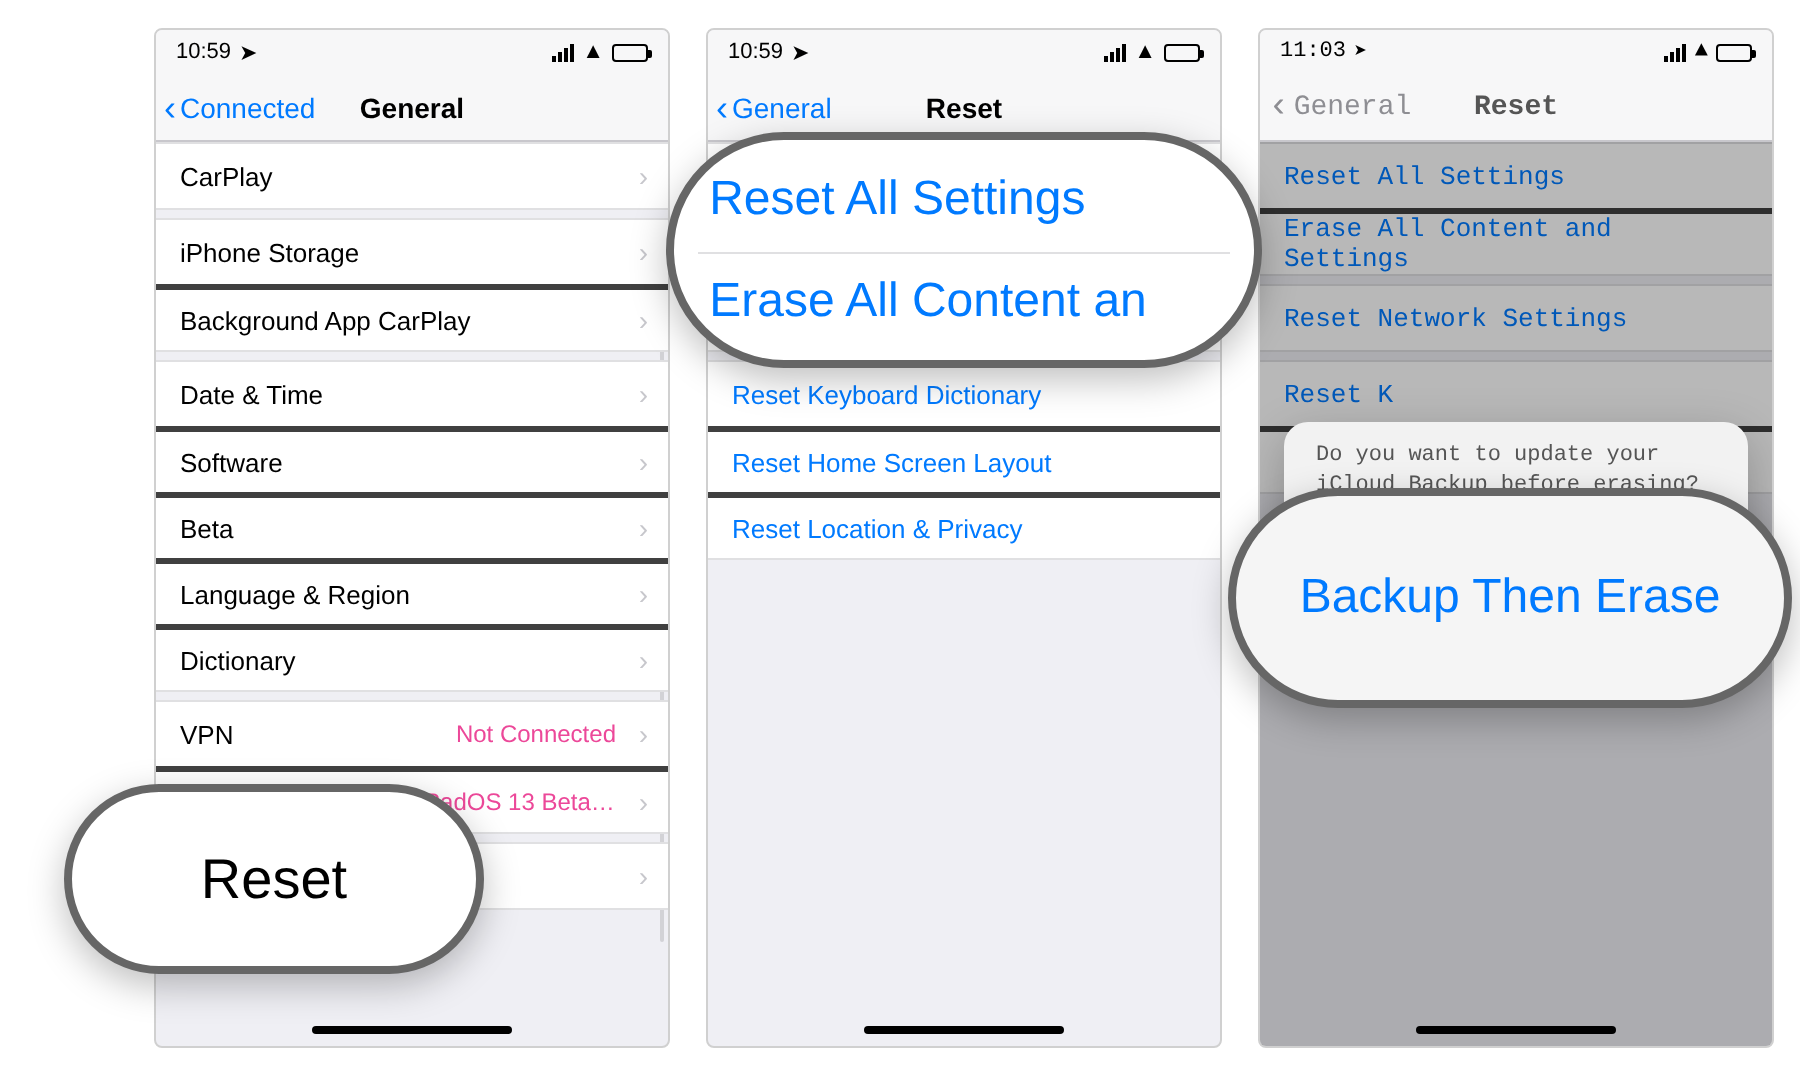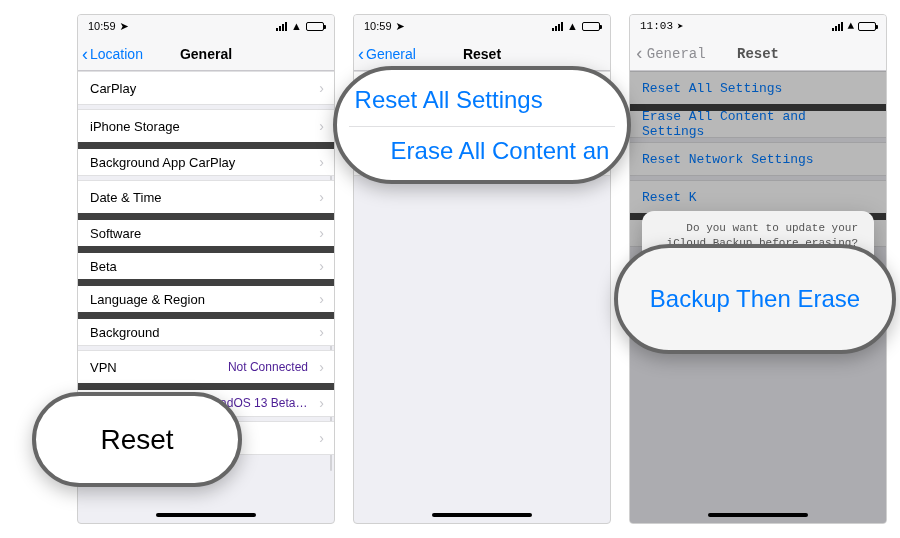--- a/index.html
+++ b/index.html
@@ -83,43 +83,43 @@
     border-bottom:1px solid #e0e0e2;
     margin-bottom:-1px;
     height:34px;
     display:flex;
     align-items:center;
     padding:0 12px;
     font-size:13px;
     color:#000;
     position:relative;
   }
-  .row + .row { border-top:7px solid #404040; }
+  .row + .row { border-top:3px solid #404040; }
   .row .chev-r {
     position:absolute; right:10px; color:#c7c7cc; font-size:14px;
   }
-  .row .detail { position:absolute; right:26px; color:#4c1d95; font-size:12px; max-width:150px; white-space:nowrap; overflow:hidden; text-overflow:ellipsis;}
+  .row .detail { position:absolute; right:26px; color:#ec4899; font-size:12px; max-width:150px; white-space:nowrap; overflow:hidden; text-overflow:ellipsis;}
   .row.link { color:#007aff; }
   .phone.p3 .row { background:#fff; }
 
   
   .dim { position:absolute; inset:0; background:rgba(0,0,0,0.28); }
 
   .sheet {
     position:absolute;
     left:12px; right:12px;
     top: 140px;
     background:#f2f2f2;
     border-radius:12px;
     overflow:hidden;
     box-shadow:0 8px 24px rgba(0,0,0,0.25);
   }
   .sheet .msg {
     padding:10px 16px 6px;
-    text-align:right;
+    text-align:left;
     font-size:11px;
     color:#555;
     line-height:1.35;
   }
   .sheet .opt {
     border-top:1px solid #dcdcdc;
     text-align:center;
     padding:12px 4px;
     font-size:16px;
     color:#007aff;
@@ -145,21 +145,21 @@
     justify-content:center;
     box-shadow:0 6px 18px rgba(0,0,0,0.25);
     z-index:50;
     overflow:hidden;
   }
   .zoom.z1 { left:32px; top:392px; width:210px; height:95px; }
   .zoom.z1 .zt { font-size:28px; color:#000; }
 
   .zoom.z2 { left:333px; top:66px; width:298px; height:118px; flex-direction:column; padding:6px 0;}
   .zoom.z2 .line1 { color:#007aff; font-size:24px; width:92%; border-bottom:1px solid #e0e0e2; padding:4px 6px 12px; text-align:left; white-space:nowrap; overflow:hidden;}
-  .zoom.z2 .line2 { color:#007aff; font-size:24px; width:92%; padding:10px 6px 4px; text-align:right; white-space:nowrap; overflow:hidden;}
+  .zoom.z2 .line2 { color:#007aff; font-size:24px; width:92%; padding:10px 6px 4px; text-align:left; white-space:nowrap; overflow:hidden;}
 
   .zoom.z3 { left:614px; top:244px; width:282px; height:110px; background:#f5f5f5;}
   .zoom.z3 .zt { color:#007aff; font-size:24px; font-weight:500; }
 
   .loc-arrow { display:inline-block; transform:rotate(0deg); }
 </style>
 </head>
 <body>
 
 <div class="stage">
@@ -177,21 +177,21 @@
             <span></span>
             <span></span>
           </span>
         <span class="wifi">▲</span>
         <span class="battery"><span class="fill"></span></span>
       </div>
     </div>
     <div class="navbar">
       <div class="back">
         <span class="chev">‹</span>
-        <span>Location</span>
+        <span>Connected</span>
       </div>
       <div class="title">General</div>
     </div>
     <div class="content">
       <div class="scrollhint"></div>
 
       <div class="row">
         <span>CarPlay</span>
         <span class="chev-r">›</span>
       </div>
@@ -218,21 +218,21 @@
         </div>
         <div class="row">
           <span>Beta</span>
           <span class="chev-r">›</span>
         </div>
         <div class="row">
           <span>Language &amp; Region</span>
           <span class="chev-r">›</span>
         </div>
         <div class="row">
-          <span>Background</span>
+          <span>Dictionary</span>
           <span class="chev-r">›</span>
         </div>
       </div>
 
       <div class="group">
         <div class="row">
           <span>VPN</span>
           <span class="detail">Not Connected</span>
           <span class="chev-r">›</span>
         </div>
@@ -284,20 +284,31 @@
         </div>
         <div class="row link">
           <span>Erase All Content and Settings</span>
         </div>
       </div>
       <div class="group">
         <div class="row link">
           <span>Reset Network Settings</span>
         </div>
       </div>
+      <div class="group">
+        <div class="row link">
+          <span>Reset Keyboard Dictionary</span>
+        </div>
+        <div class="row link">
+          <span>Reset Home Screen Layout</span>
+        </div>
+        <div class="row link">
+          <span>Reset Location &amp; Privacy</span>
+        </div>
+      </div>
     </div>
     <div class="homebar"></div>
   </div>
 
   <div class="phone p3">
     <div class="statusbar">
       <div class="left">
         <span>11:03</span>
         <span class="loc-arrow">➤</span>
       </div>

